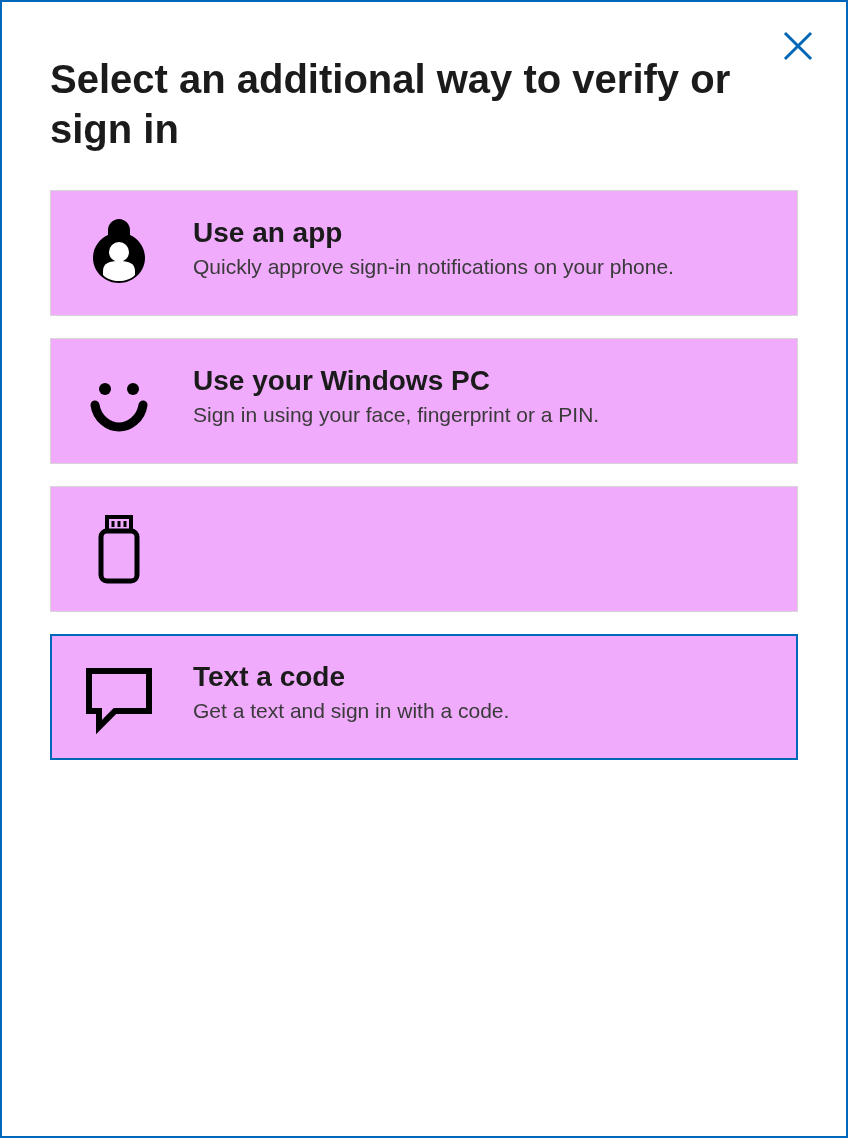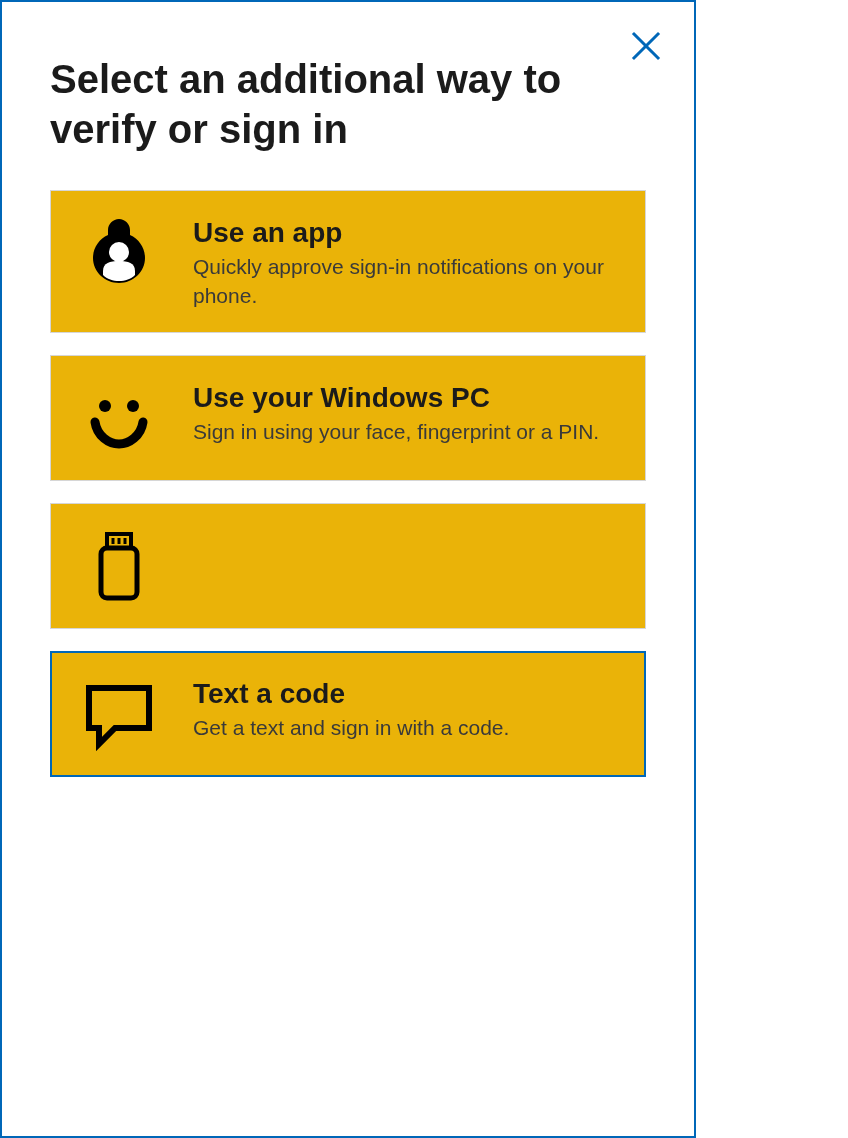--- a/index.html
+++ b/index.html
@@ -8,21 +8,21 @@
       padding: 0;
     }
     body {
       font-family: "Segoe UI", -apple-system, BlinkMacSystemFont, sans-serif;
       background: #ffffff;
       width: 848px;
       height: 1138px;
     }
     .dialog {
       border: 2px solid #0067b8;
-      width: 696px;
+      width: 848px;
       height: 1138px;
       padding: 30px 48px 48px 48px;
       position: relative;
     }
     .close-btn {
       position: absolute;
       top: 24px;
       right: 28px;
       width: 40px;
       height: 40px;
@@ -49,21 +49,21 @@
       flex-direction: column;
       gap: 22px;
     }
     .option {
       border: 1px solid #d6d6d6;
       padding: 22px 28px 22px 22px;
       display: flex;
       align-items: flex-start;
       gap: 28px;
       cursor: pointer;
-      background: #eab308;
+      background: #f0abfc;
     }
     .option.selected {
       border: 2px solid #0067b8;
       padding: 21px 34px 21px 21px;
     }
     .option-icon {
       flex: 0 0 92px;
       width: 92px;
       height: 80px;
       display: flex;

